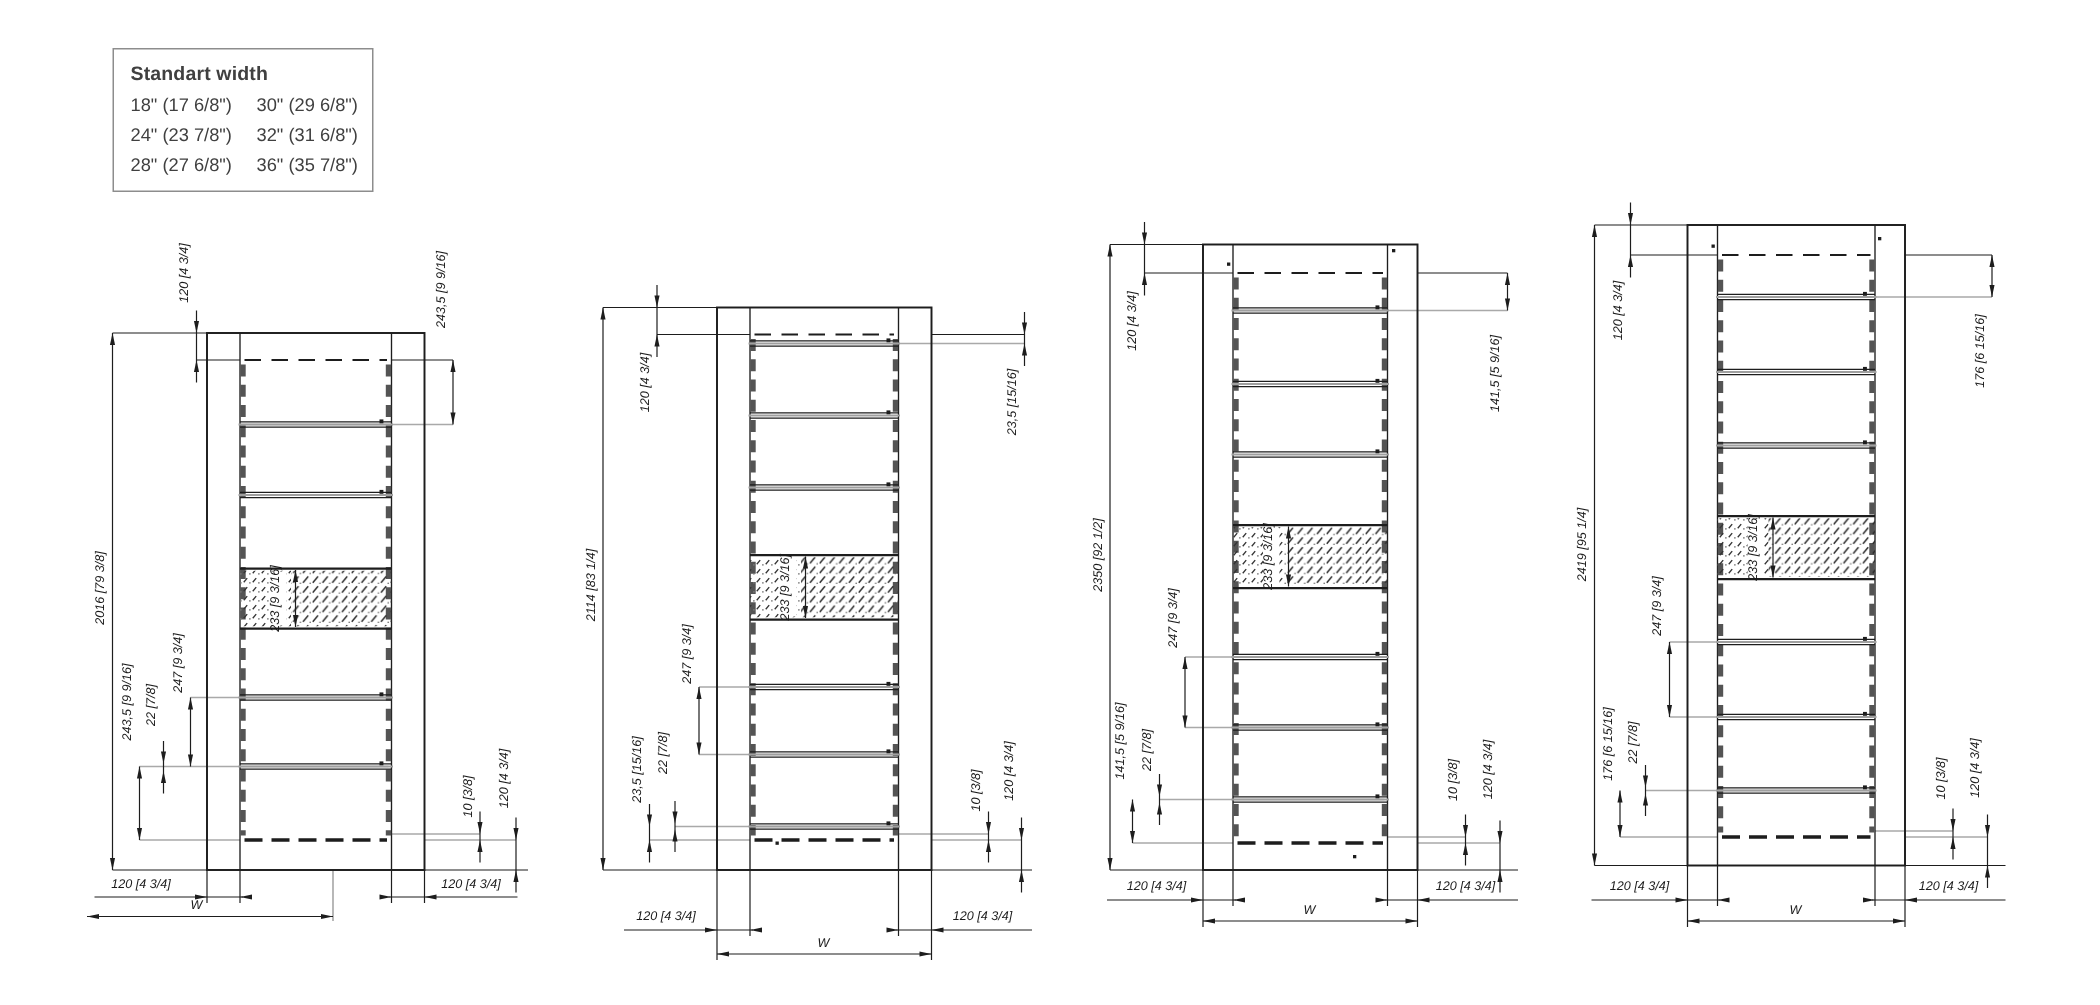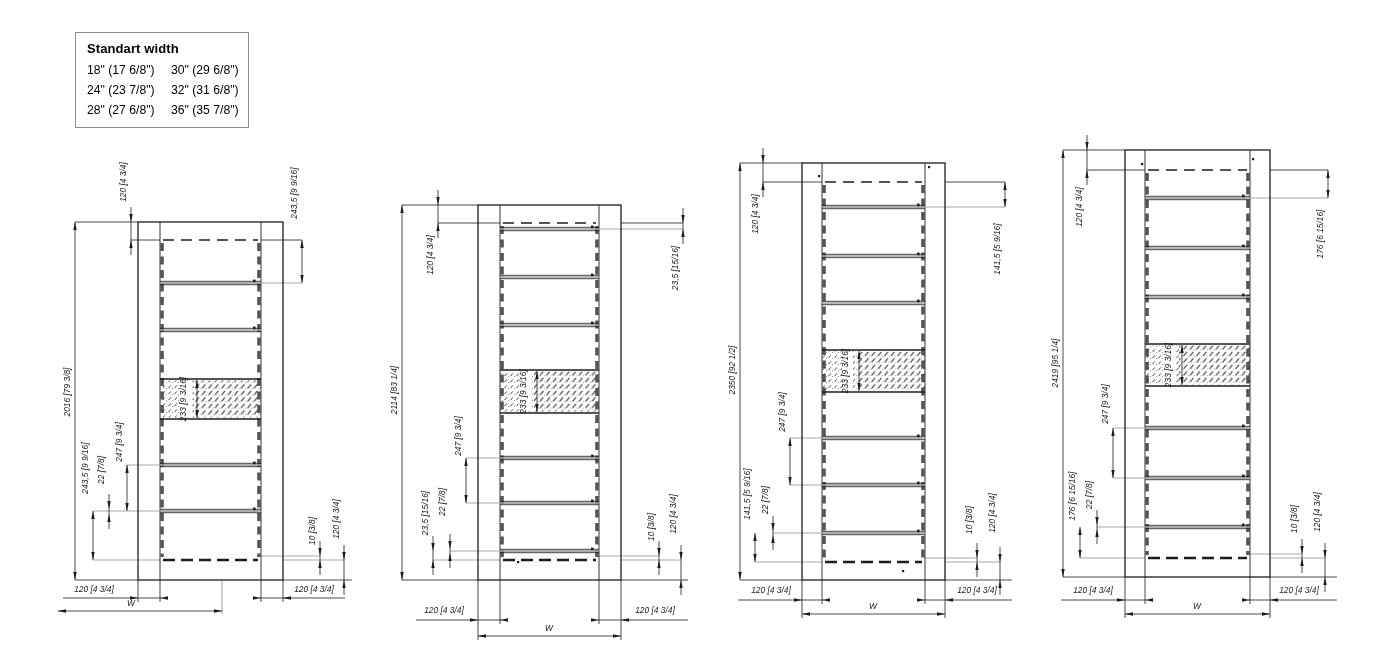--- a/index.html
+++ b/index.html
@@ -1,19 +1,19 @@
 <!DOCTYPE html>
 <html><head>
 <meta charset="utf-8">
 <style>
   html,body{margin:0;padding:0;background:#ffffff;}
   #page{position:relative;width:1400px;height:670px;background:#fff;overflow:hidden;
         font-family:"Liberation Sans",sans-serif;}
   #legend{position:absolute;left:75px;top:32px;width:174px;height:96px;
-          border:1.3px solid #8d8d8d;box-sizing:border-box;padding:8px 0 0 11px;color:#000000;}
+          border:1.3px solid #8d8d8d;box-sizing:border-box;padding:8px 0 0 11px;color:#404040;}
   #legend .t{font-weight:bold;font-size:13px;margin-bottom:4px;letter-spacing:.1px;}
   #legend .rows{display:grid;grid-template-columns:84px 84px;grid-auto-rows:20px;
                 font-size:12.2px;line-height:20px;}
   svg text{font-family:"Liberation Sans",sans-serif;}
 </style>
 </head>
 <body>
 
 <div id="page">
   <div id="legend">

